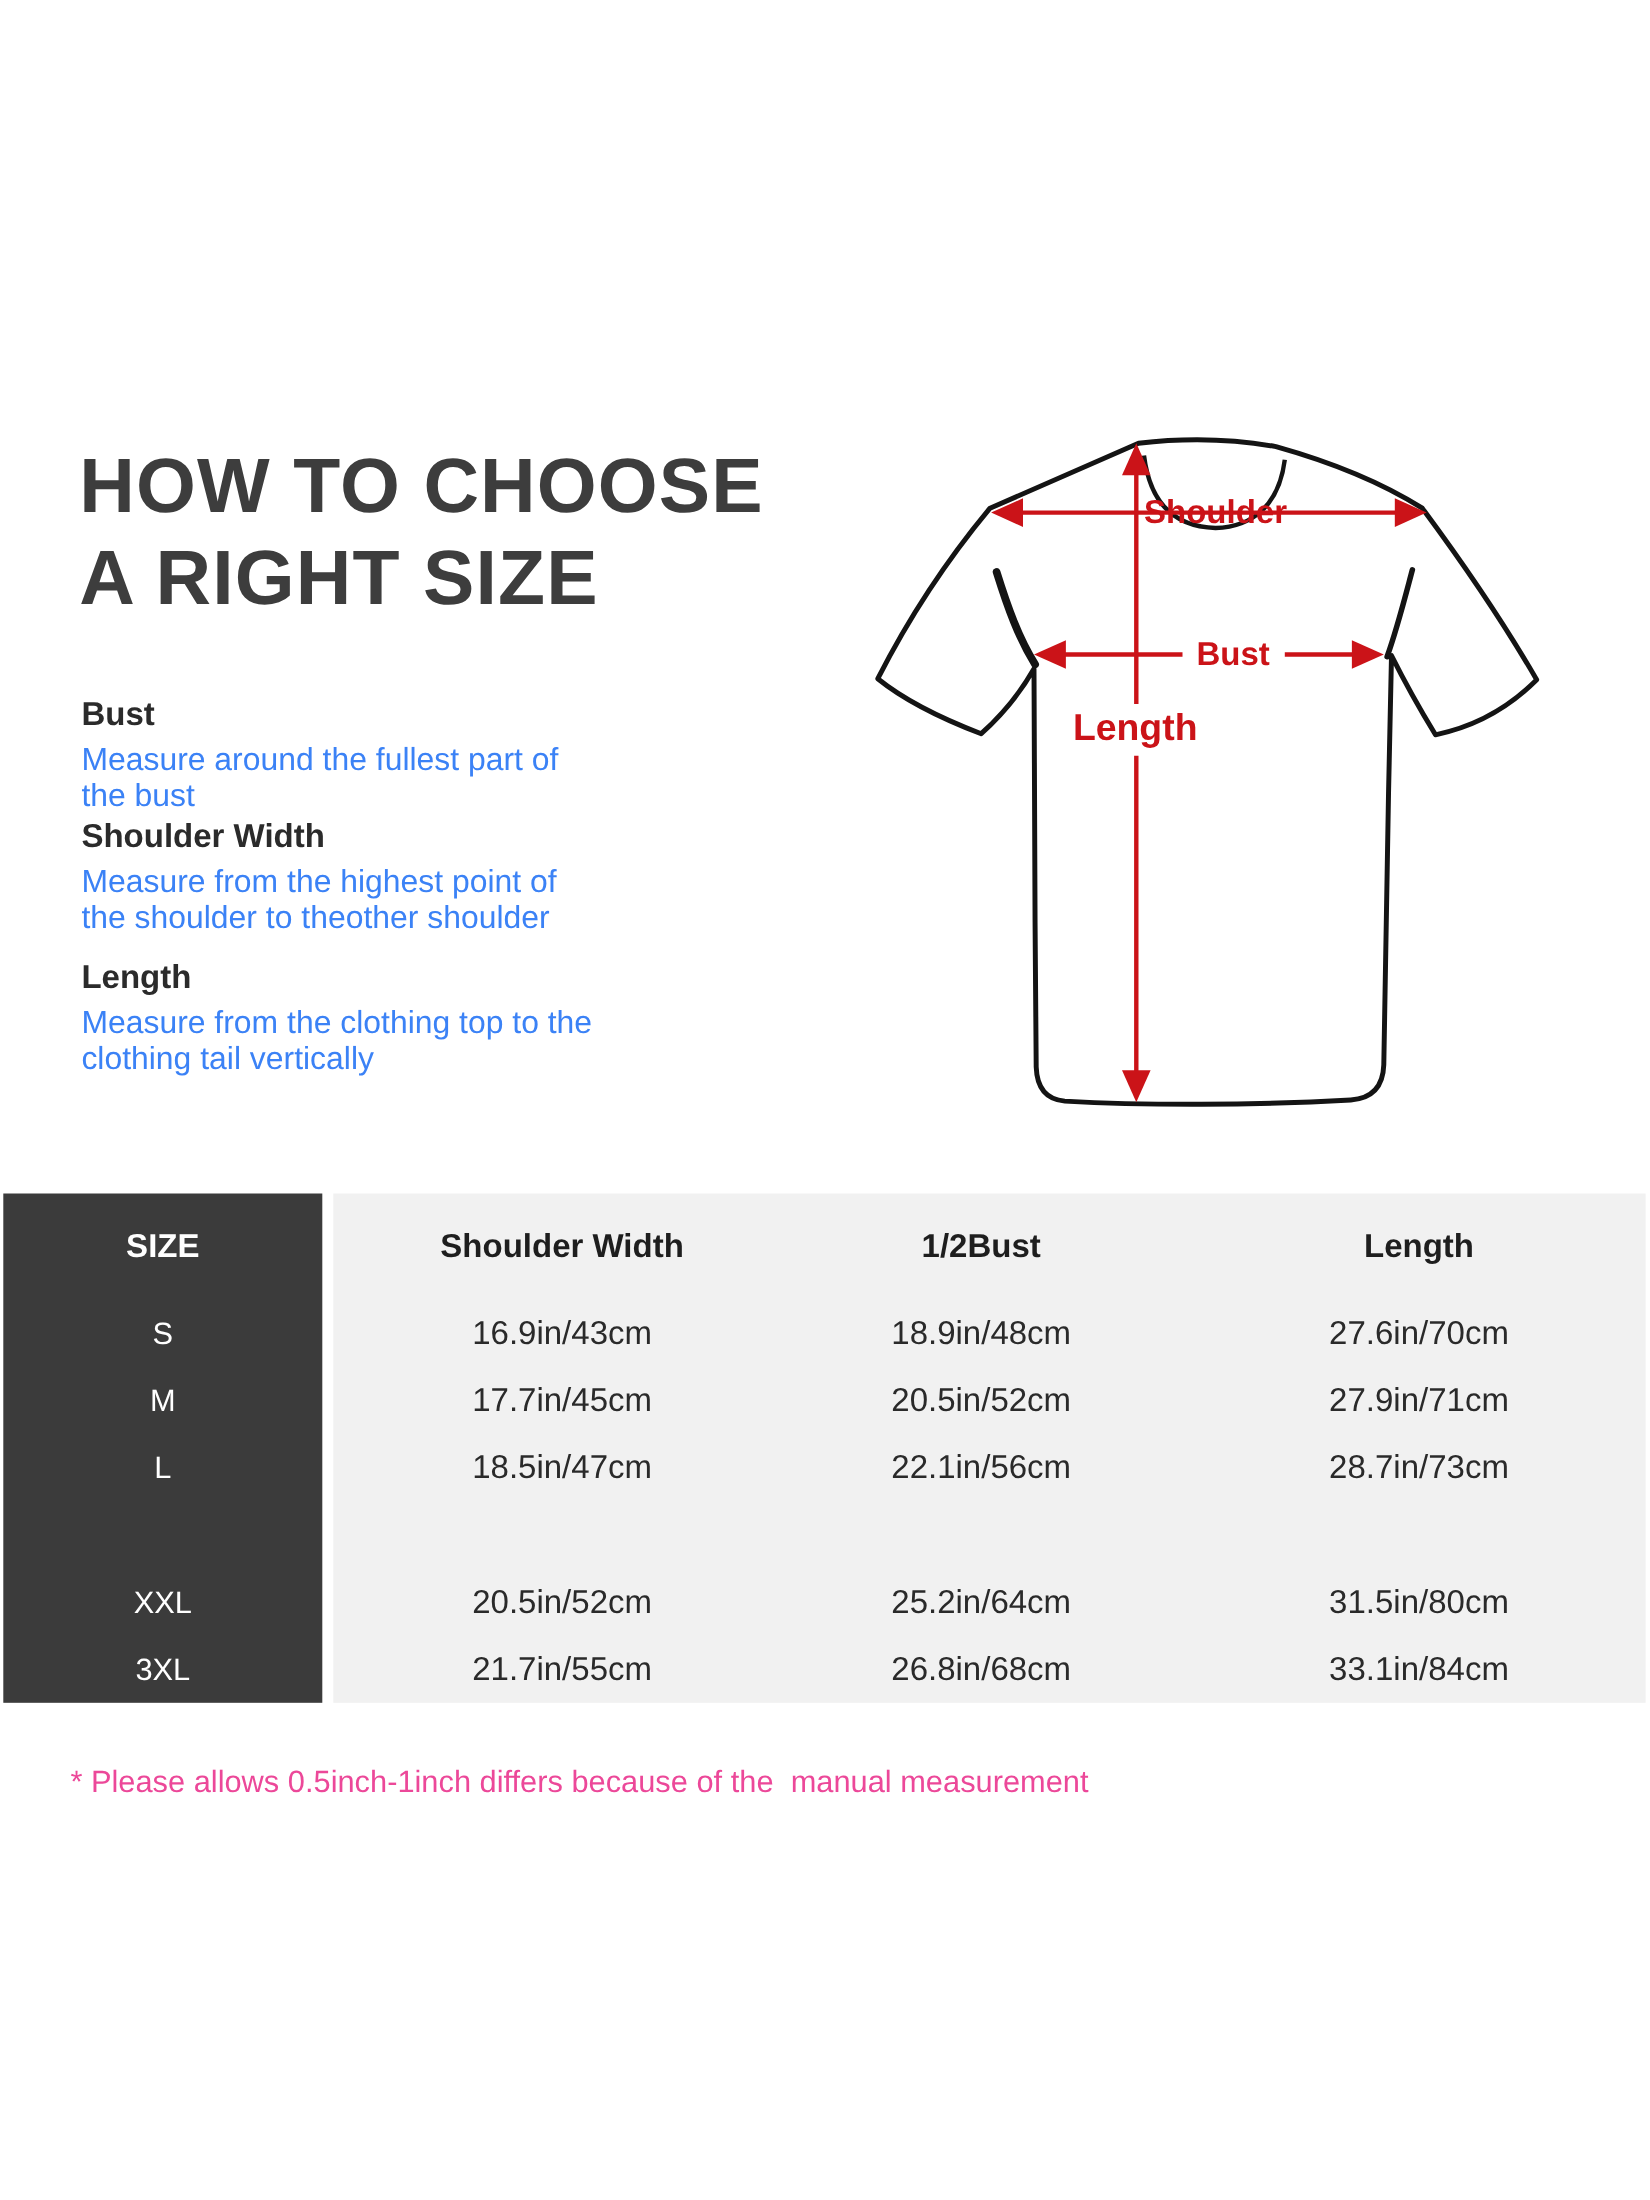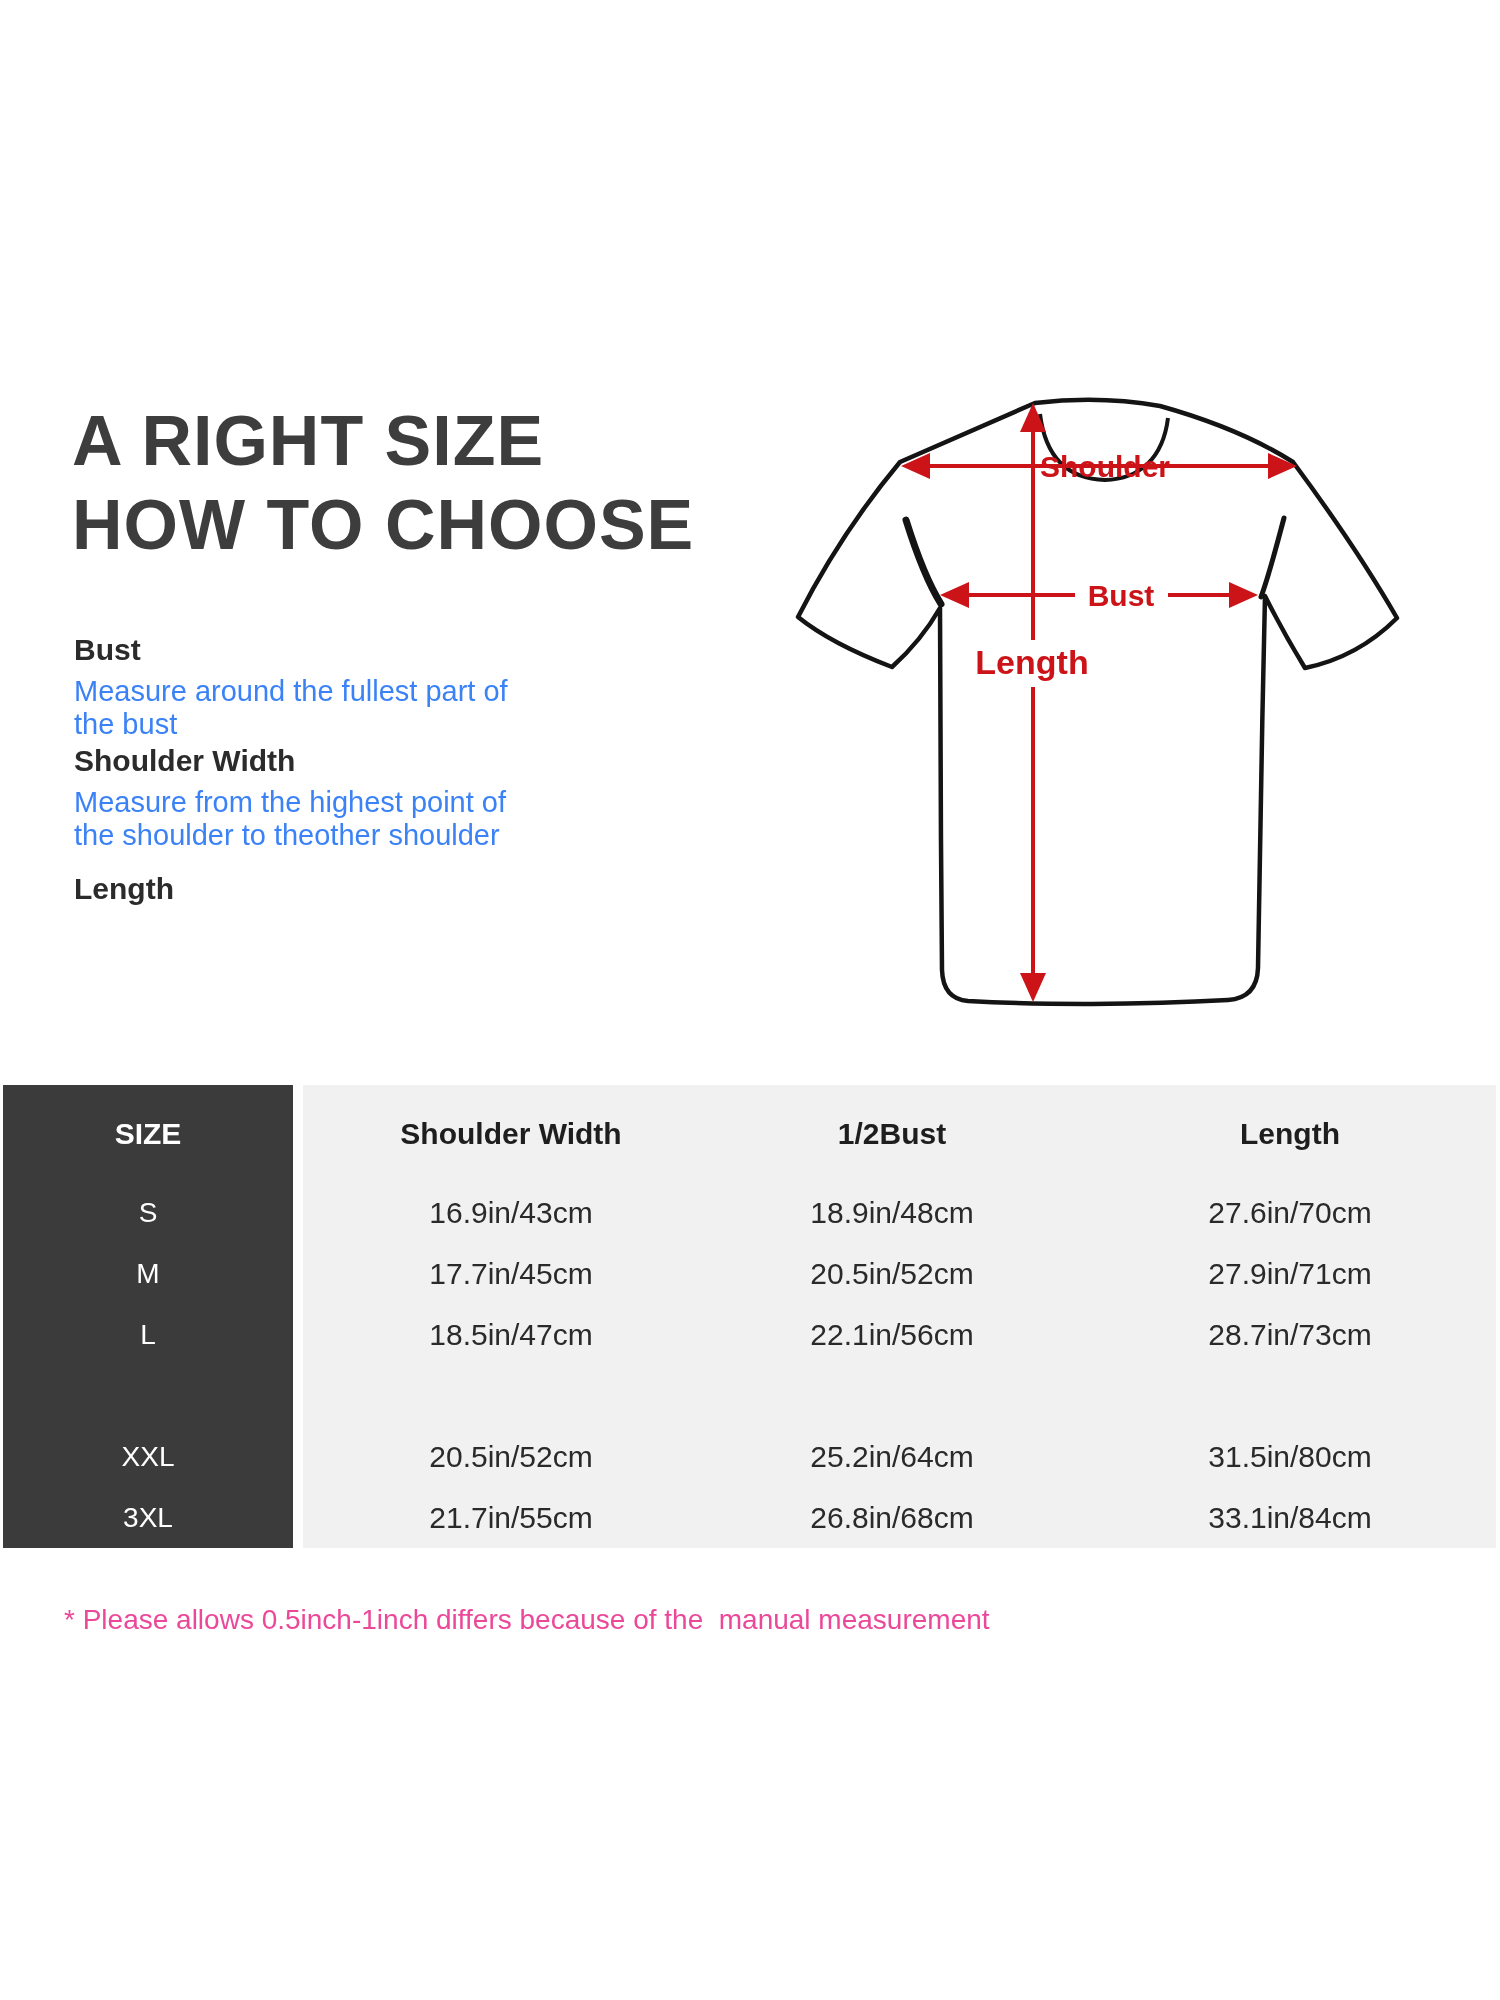--- a/index.html
+++ b/index.html
@@ -52,34 +52,35 @@
   
   .footnote{
     position:absolute;left:64px;top:1604px;
     font-size:28px;color:#ec4899;white-space:pre-wrap;
   }
 </style>
 </head>
 <body>
 
 <div class="headline">
+  <div>HOW TO CHOOSE</div>
   <div>A RIGHT SIZE</div>
-  <div>HOW TO CHOOSE</div>
 </div>
 
 <div class="guide-section" id="sec-bust">
   <h3>Bust</h3>
   <p>Measure around the fullest part of the bust</p>
 </div>
 <div class="guide-section" id="sec-shoulder">
   <h3>Shoulder Width</h3>
   <p>Measure from the highest point of the shoulder to theother shoulder</p>
 </div>
 <div class="guide-section" id="sec-length">
   <h3>Length</h3>
+  <p>Measure from the clothing top to the clothing tail vertically</p>
 </div>
 
 <div class="diagram">
   <svg width="840" height="740" viewBox="600 290 840 740" xmlns="http://www.w3.org/2000/svg">
 
     <path d="M 1022 425 C 1028 480 1060 505 1105 506 C 1150 505 1180 475 1185 440" fill="none" stroke="#b9b9b9" stroke-width="3.5"></path>
 
     <path d="M 900 462
          L 1035 403
          C 1078 398 1120 399 1160 406

